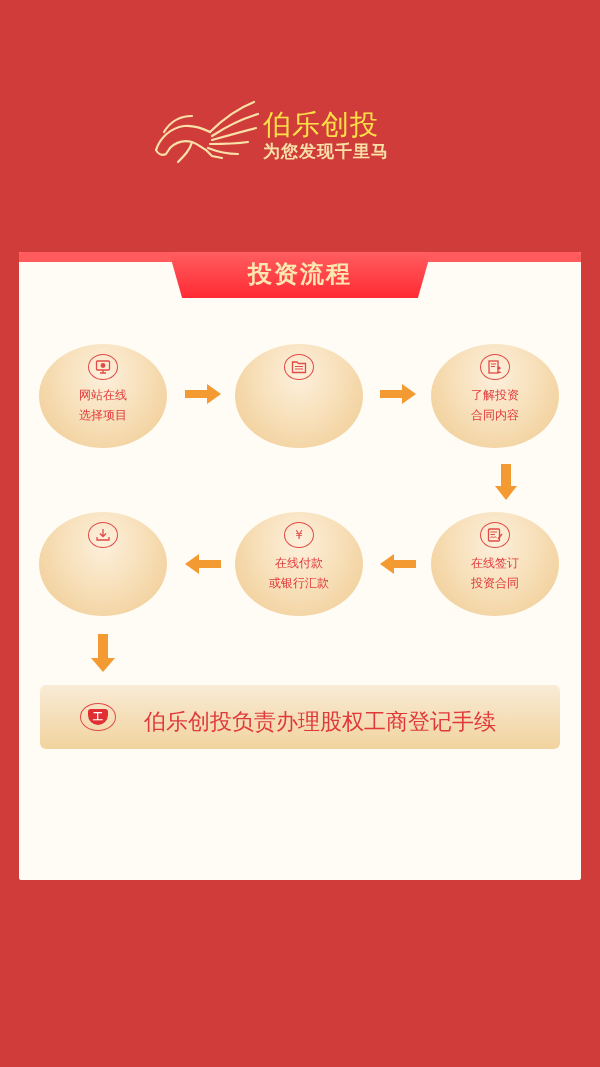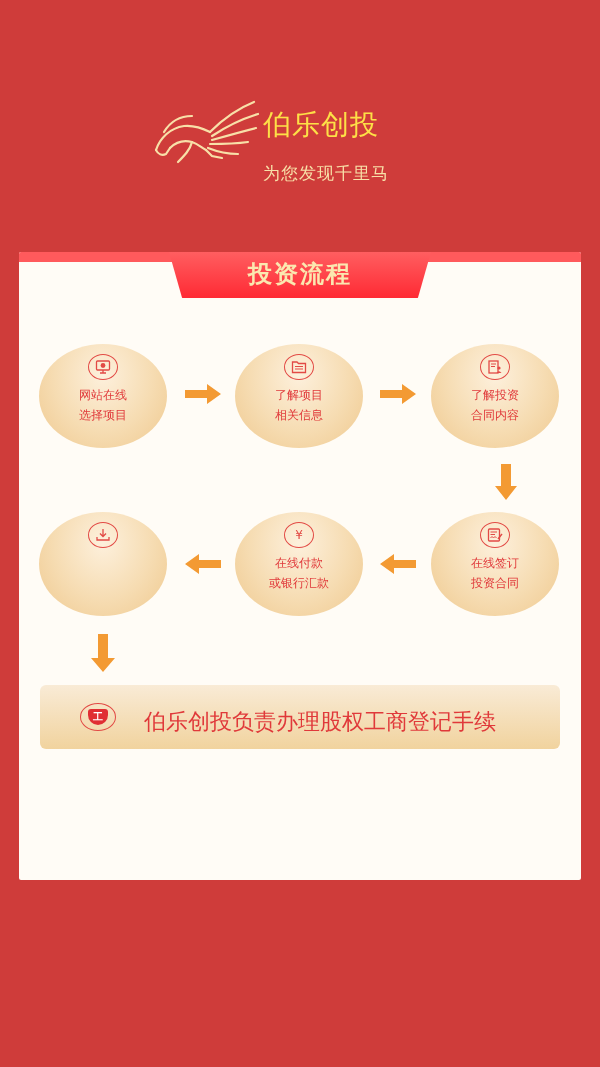--- a/index.html
+++ b/index.html
@@ -12,22 +12,22 @@
   .logo {
     position: absolute; left: 150px; top: 98px; width: 280px; height: 72px;
   }
   .logo-horse { position: absolute; left: 0; top: 0; width: 112px; height: 72px; }
   .logo-name {
     position: absolute; left: 113px; top: 8px;
     color: #fde047; font-size: 28px; font-weight: normal; letter-spacing: 1px;
     white-space: nowrap;
   }
   .logo-slogan {
-    position: absolute; left: 113px; top: 64px;
-    color: #f8e0a8; font-size: 17px; font-weight: normal; letter-spacing: 1px;
+    position: absolute; left: 113px; top: 42px;
+    color: #f8e0a8; font-size: 17px; font-weight: bold; letter-spacing: 1px;
     white-space: nowrap;
   }
   .card {
     position: absolute; left: 19px; top: 252px; width: 562px; height: 628px;
     background: #fffcf6; border-radius: 2px; overflow: hidden;
   }
   .card-topbar {
     position: absolute; left: 0; top: 0; width: 100%; height: 10px;
     background: #ff5a5c;
   }
@@ -120,24 +120,20 @@
       <path d="M0 6 H22 V0 L36 10 L22 20 V14 H0 Z" fill="#f39a33"></path>
     </svg>
 
   <div class="step" style="left:216px; top:92px;">
     <div class="step-icon">
       <svg width="16" height="14" viewBox="0 0 16 14">
           <path d="M1.5 2 H6 L7.5 3.5 H14.5 V12.5 H1.5 Z" fill="none" stroke="#e24a45" stroke-width="1.3"></path>
           <path d="M4 6.5 H12 M4 9 H12" stroke="#e24a45" stroke-width="1.2"></path>
         </svg>
     </div>
-    <div class="step-text">
-      <div>了解项目</div>
-        <div>相关信息</div>
-    </div>
   </div>
   <svg class="arrow" style="left:361px; top:132px;" width="36" height="20" viewBox="0 0 36 20">
       <path d="M0 6 H22 V0 L36 10 L22 20 V14 H0 Z" fill="#f39a33"></path>
     </svg>
 
   <div class="step" style="left:412px; top:92px;">
     <div class="step-icon">
       <svg width="16" height="14" viewBox="0 0 16 14">
           <rect x="2" y="1" width="9" height="12" fill="none" stroke="#e24a45" stroke-width="1.3"></rect>
           <path d="M4 4 H9 M4 6.5 H8" stroke="#e24a45" stroke-width="1.1"></path>

